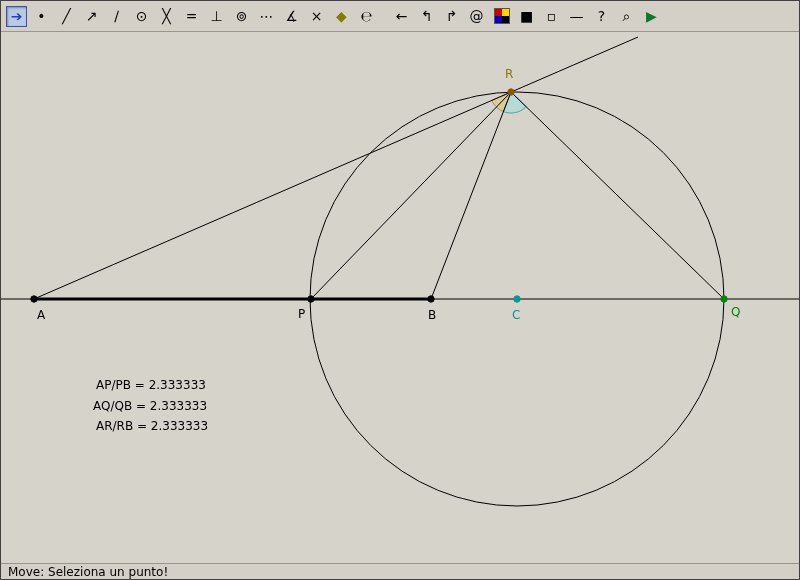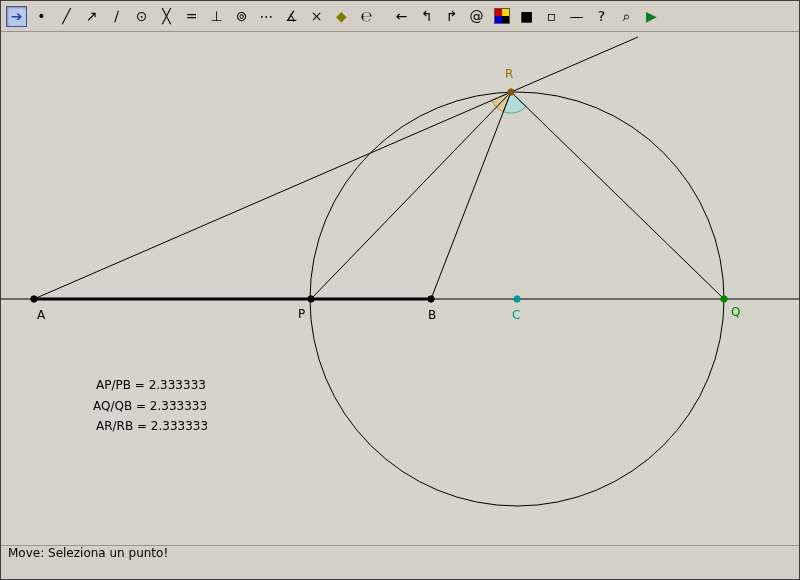--- a/index.html
+++ b/index.html
@@ -19,23 +19,23 @@
     font-size:14px;line-height:1;cursor:pointer;box-sizing:border-box;user-select:none;
   }
   .tool.selected{
     background:#b9c9e8;border:1px solid #40509a;
     box-shadow:inset 1px 1px 2px rgba(0,0,0,.3);
   }
   .tool.gap{margin-left:10px;}
   .glyph{display:block;}
   .swatchgrid{display:grid;grid-template-columns:7px 7px;grid-template-rows:7px 7px;border:1px solid #555;}
   .statusbar{
-    position:absolute;left:0;right:0;bottom:0;height:34px;box-sizing:border-box;
+    position:absolute;left:0;right:0;bottom:0;height:16px;box-sizing:border-box;
     background:#d4d0c8;border-top:1px solid #9a968e;
-    display:flex;padding:0 7px;font-size:12px;color:#000;z-index:2;
+    display:flex;align-items:center;padding:0 7px;font-size:12px;color:#000;z-index:2;
   }
   svg text{font-family:"DejaVu Sans",sans-serif;}
 </style>
 </head>
 <body>
 
 <div class="window">
   <svg id="drawing" viewBox="0 0 800 580">
       <line x1="0" y1="298" x2="800" y2="298" stroke="#000" stroke-width="1"></line>
       <circle cx="516" cy="298" r="207" fill="none" stroke="#000" stroke-width="1"></circle>

